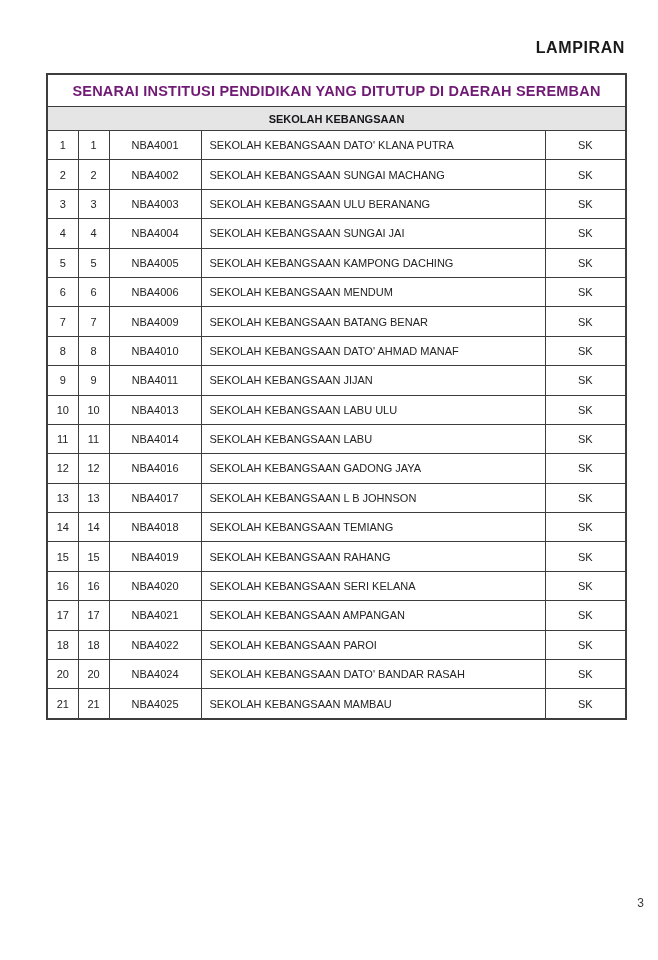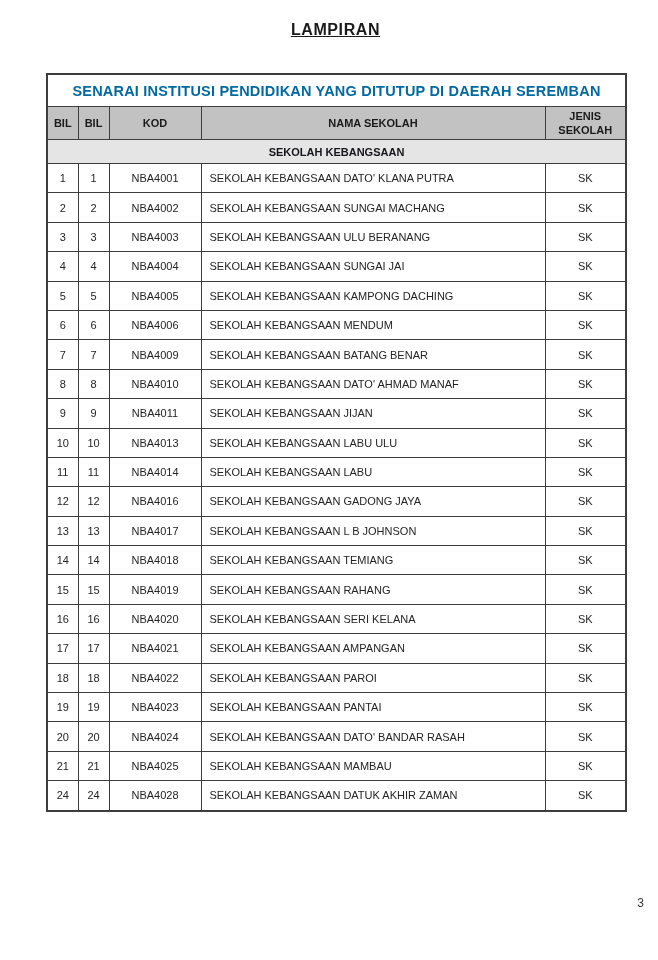--- a/index.html
+++ b/index.html
@@ -10,29 +10,28 @@
     width: 658px;
     height: 960px;
     background: #ffffff;
     position: relative;
     font-family: "Liberation Sans", sans-serif;
     color: #1f1f1f;
     overflow: hidden;
   }
   .doc-heading {
     position: absolute;
-    top: 21px;
+    top: 39px;
     left: 46px;
     width: 579px;
-    text-align: center;
+    text-align: right;
     font-size: 16px;
     font-weight: bold;
     letter-spacing: 0.6px;
     color: #1a1a1a;
-    text-decoration: underline;
   }
   .school-table {
     position: absolute;
     top: 73px;
     left: 46px;
     width: 579px;
     border-collapse: collapse;
     table-layout: fixed;
     border: 2px solid #3d3d3d;
     font-size: 11px;
@@ -43,21 +42,21 @@
     overflow: hidden;
     white-space: nowrap;
   }
   .title-row td {
     height: 31px;
     text-align: center;
     font-weight: bold;
     font-size: 14.5px;
     letter-spacing: 0.2px;
     background: #ffffff;
-    color: #0369a1;
+    color: #701a75;
   }
   .header-row th {
     height: 32px;
     background: #c2c2c2;
     font-weight: bold;
     font-size: 11px;
     text-align: center;
     line-height: 1.3;
     white-space: normal;
     color: #1a1a1a;
@@ -98,27 +97,20 @@
     <col style="width:31px">
     <col style="width:31px">
     <col style="width:92px">
     <col style="width:344px">
     <col style="width:81px">
   </colgroup>
   <thead>
     <tr class="title-row">
       <td colspan="5">SENARAI INSTITUSI PENDIDIKAN YANG DITUTUP DI DAERAH SEREMBAN</td>
     </tr>
-    <tr class="header-row">
-      <th>BIL</th>
-      <th>BIL</th>
-      <th>KOD</th>
-      <th>NAMA SEKOLAH</th>
-      <th>JENIS SEKOLAH</th>
-    </tr>
     <tr class="section-row">
       <td colspan="5">SEKOLAH KEBANGSAAN</td>
     </tr>
   </thead>
   <tbody>
       <tr class="data-row">
         <td>1</td>
         <td>1</td>
         <td>NBA4001</td>
         <td class="name-cell">SEKOLAH KEBANGSAAN DATO' KLANA PUTRA</td>
@@ -237,43 +229,29 @@
         <td>SK</td>
       </tr>
       <tr class="data-row">
         <td>18</td>
         <td>18</td>
         <td>NBA4022</td>
         <td class="name-cell">SEKOLAH KEBANGSAAN PAROI</td>
         <td>SK</td>
       </tr>
       <tr class="data-row">
-        <td>19</td>
-        <td>19</td>
-        <td>NBA4023</td>
-        <td class="name-cell">SEKOLAH KEBANGSAAN PANTAI</td>
-        <td>SK</td>
-      </tr>
-      <tr class="data-row">
         <td>20</td>
         <td>20</td>
         <td>NBA4024</td>
         <td class="name-cell">SEKOLAH KEBANGSAAN DATO' BANDAR RASAH</td>
         <td>SK</td>
       </tr>
       <tr class="data-row">
         <td>21</td>
         <td>21</td>
         <td>NBA4025</td>
         <td class="name-cell">SEKOLAH KEBANGSAAN MAMBAU</td>
         <td>SK</td>
       </tr>
-      <tr class="data-row">
-        <td>24</td>
-        <td>24</td>
-        <td>NBA4028</td>
-        <td class="name-cell">SEKOLAH KEBANGSAAN DATUK AKHIR ZAMAN</td>
-        <td>SK</td>
-      </tr>
     </tbody>
 </table>
 
 <div class="page-number">3</div>
 
 </body></html>

